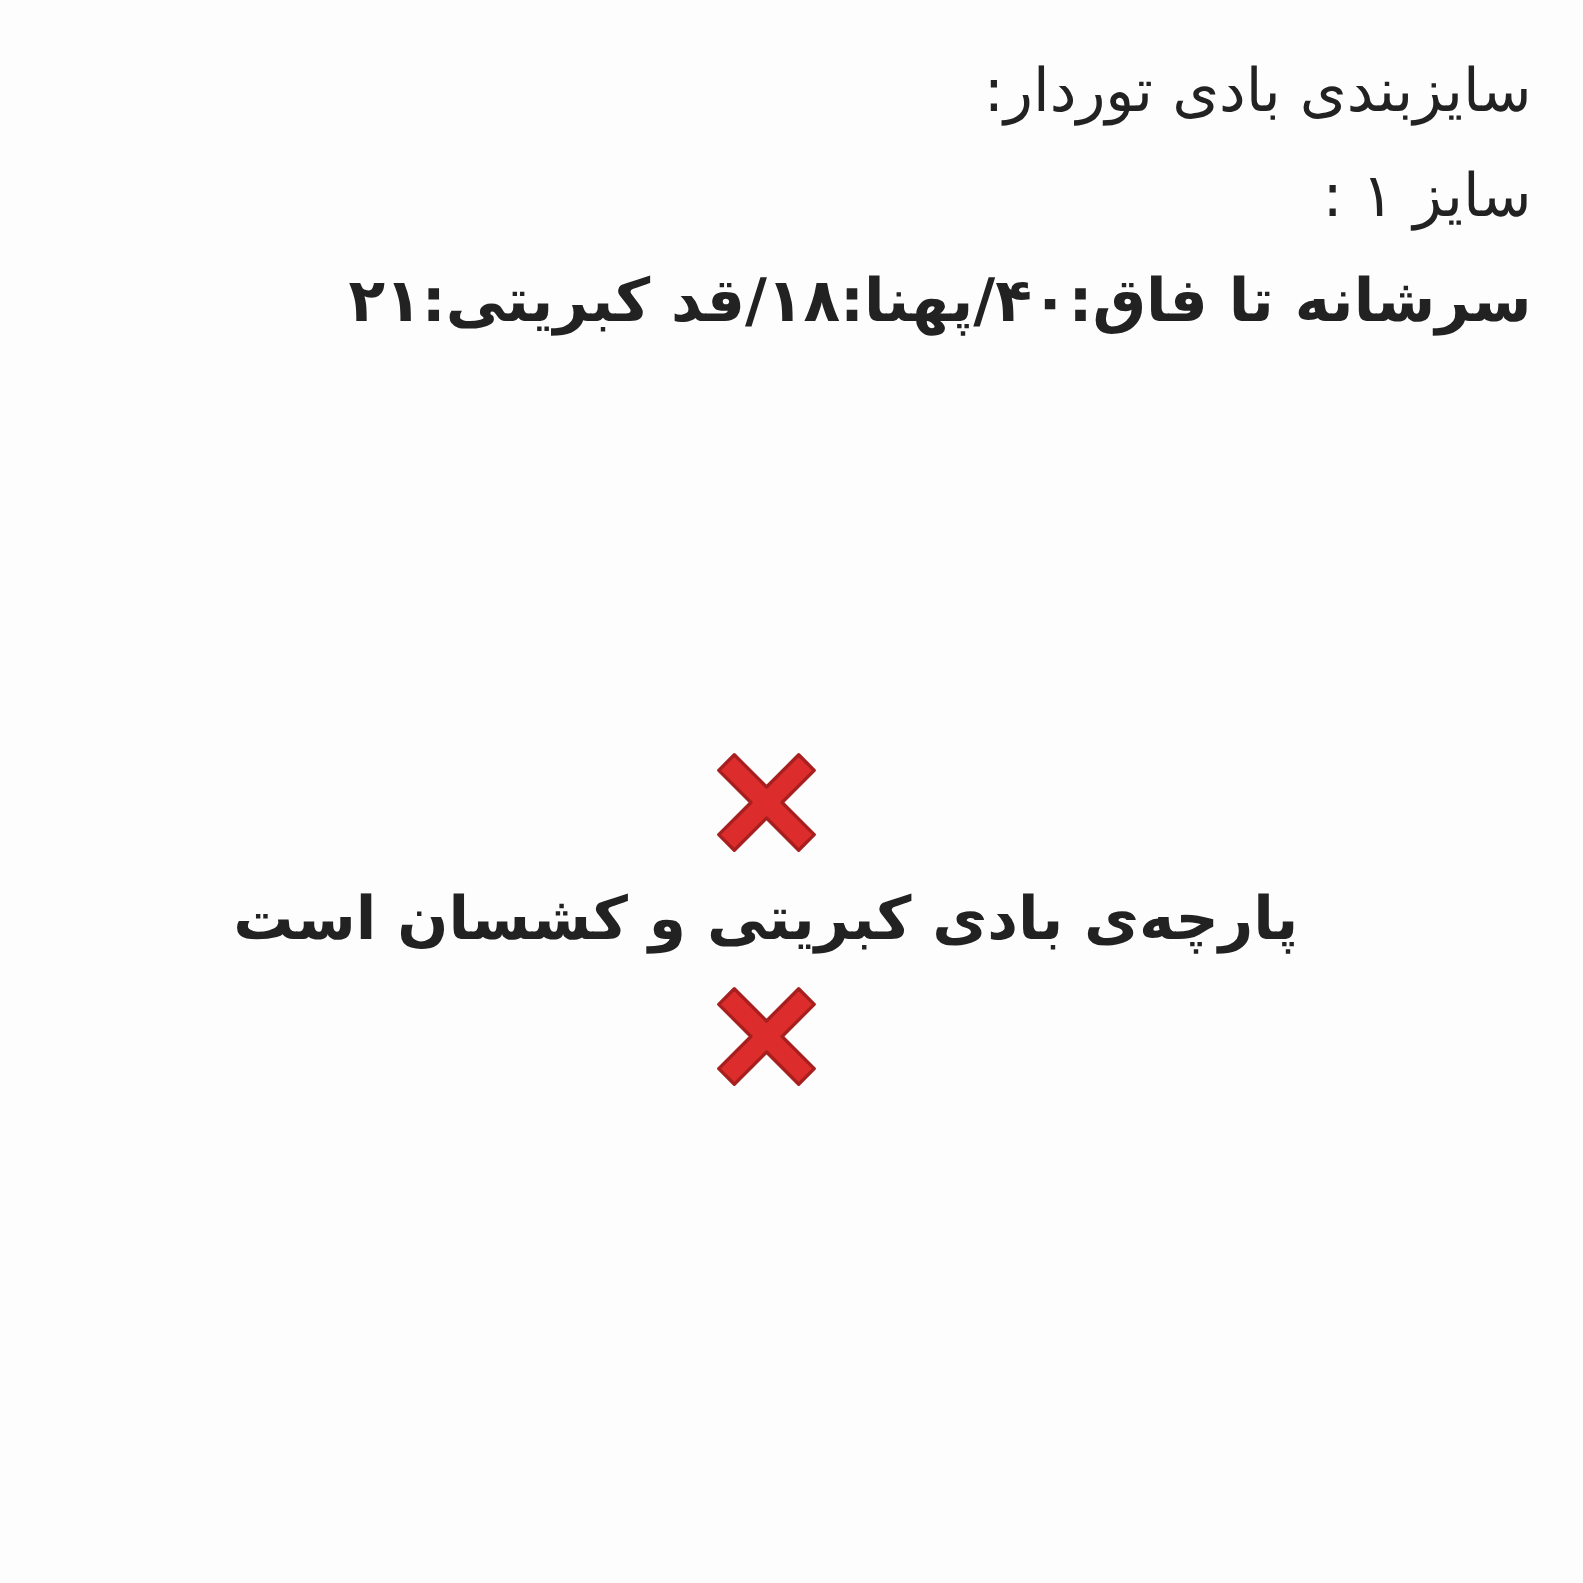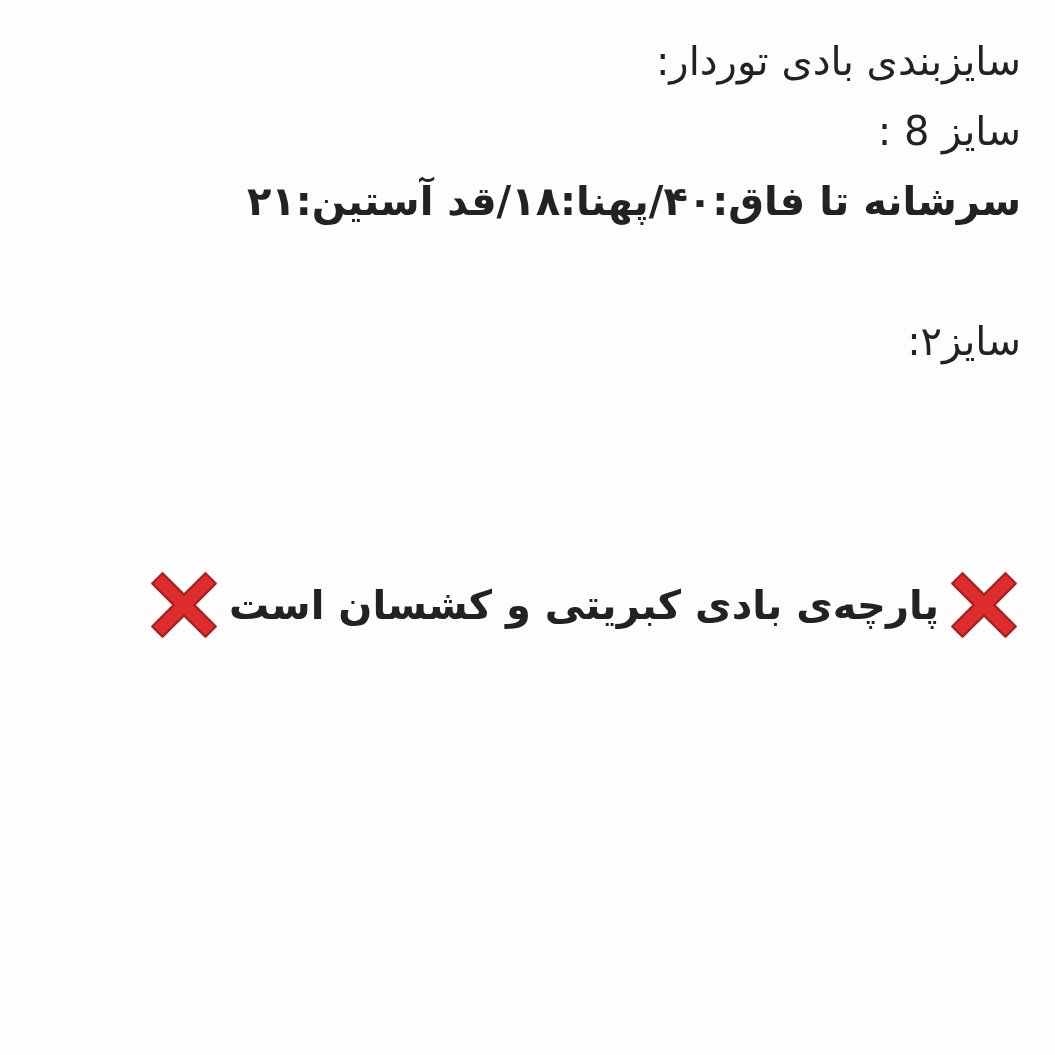--- a/index.html
+++ b/index.html
@@ -29,23 +29,24 @@
   }
   .data {
     font-weight: 700;
   }
   .spacer {
     height: 70px;
   }
   .footer {
     margin-top: 52px;
     display: flex;
+    flex-direction: column; 
     justify-content: flex-start;
     align-items: center;
-    gap: 8px;
+    gap: 18px;
     font-size: 40px;
     font-weight: 700;
     white-space: nowrap;
   }
   .cross {
     display: inline-block;
     width: 74px;
     height: 74px;
     flex: 0 0 auto;
   }
@@ -55,26 +56,25 @@
     display: block;
   }
 </style>
 </head>
 <body>
 
 <div class="content">
 
   <div class="line label">سایزبندی بادی توردار:</div>
 
-  <div class="line label">سایز 8 :</div>
-  <div class="line data">سرشانه تا فاق:۴۰/پهنا:۱۸/قد آستین:۲۱</div>
+  <div class="line label">سایز ۱ :</div>
+  <div class="line data">سرشانه تا فاق:۴۰/پهنا:۱۸/قد کبریتی:۲۱</div>
 
   <div class="spacer"></div>
 
-  <div class="line label">سایز۲:</div>
 
   <div class="spacer"></div>
 
 
   <div class="spacer"></div>
 
 
   <div class="footer">
     <span class="cross">
       <svg viewBox="0 0 100 100" xmlns="http://www.w3.org/2000/svg">

